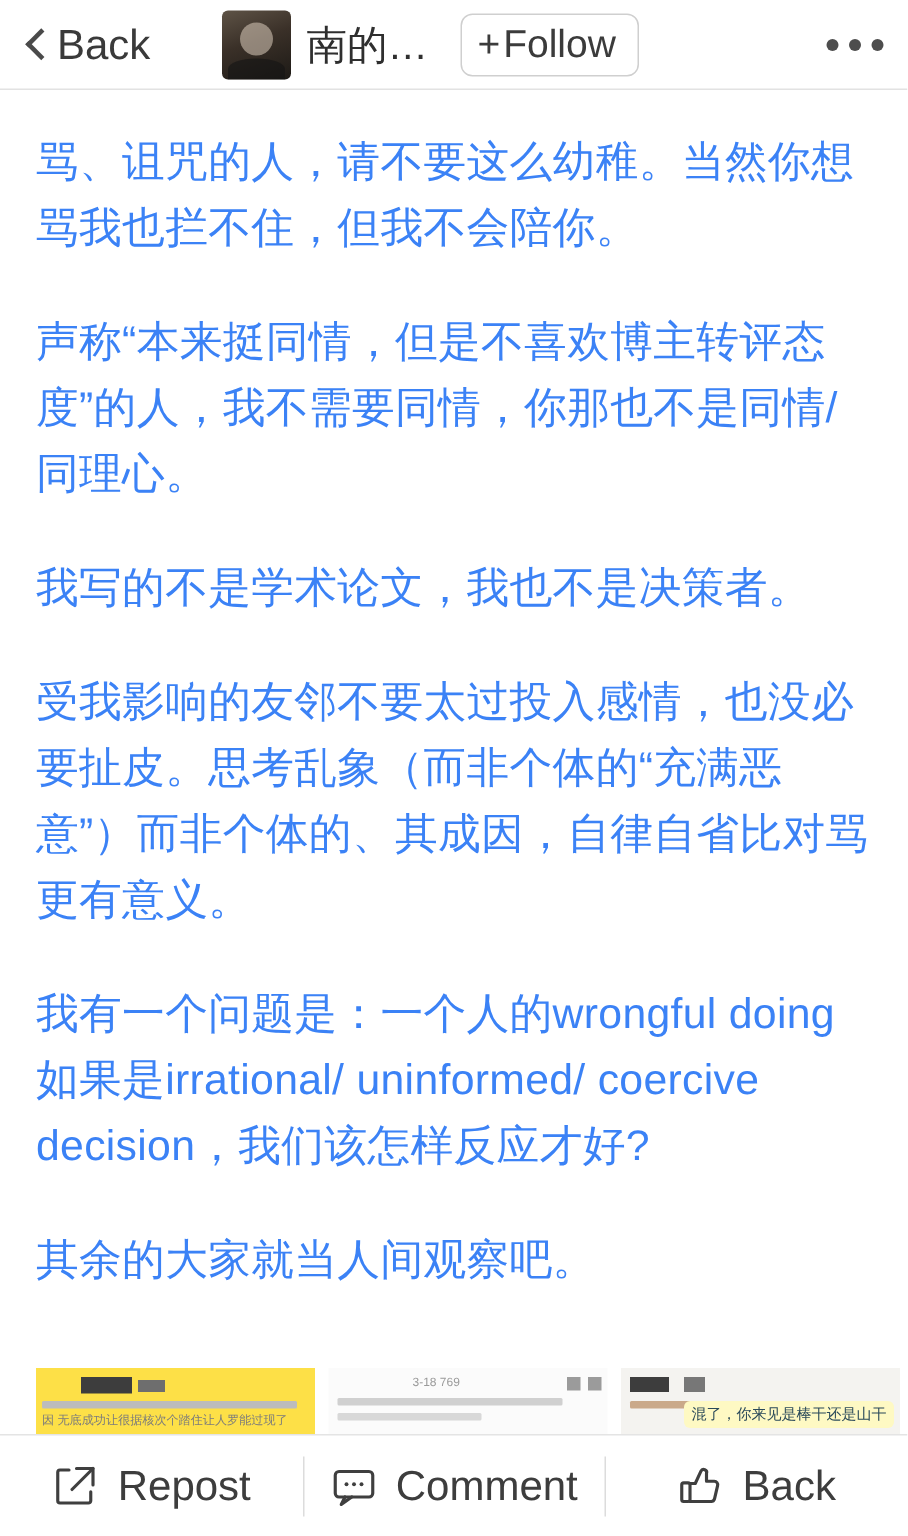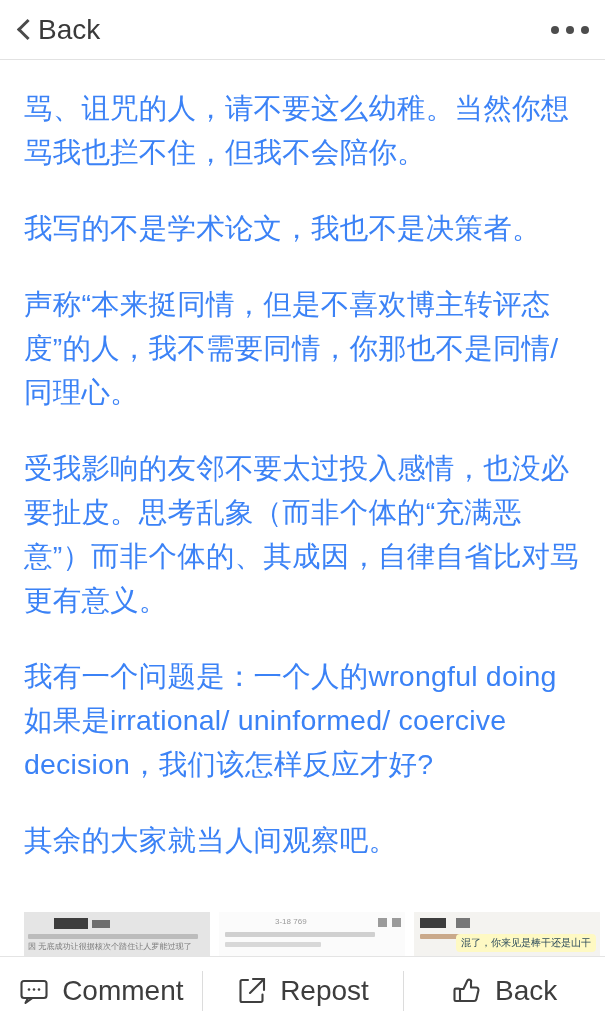--- a/index.html
+++ b/index.html
@@ -155,21 +155,21 @@
     overflow: hidden;
   }
   .thumb {
     position: relative;
     width: 186px;
     height: 44px;
     background: #f0f0f0;
     overflow: hidden;
     flex: 0 0 auto;
   }
-  .thumb.t1 { background: #e5e5e5; }
+  .thumb.t1 { background: #fde047; }
   .thumb.t2 { background: #fbfbfb; }
   .thumb.t3 { background: #f4f3f0; }
   .tl {
     position: absolute;
     background: #bcbcbc;
     height: 5px;
     border-radius: 1px;
   }
   .blk { position: absolute; background: #3d3d3d; }
   .thumb .cap {
@@ -238,32 +238,40 @@
 
 <div class="screen">
 
   <div class="navbar">
 
     <div class="nav-back">
       <span class="chev"></span>
       <span class="nav-back-label">Back</span>
     </div>
 
+    <div class="nav-center">
+      <div class="avatar"></div>
+      <div class="nav-username">南的…</div>
+      <div class="follow-btn">
+        <span class="follow-plus">+</span>
+        <span>Follow</span>
+      </div>
+    </div>
 
     <div class="nav-more">
       <span></span>
       <span></span>
       <span></span>
     </div>
   </div>
 
   <div class="body-scroll">
     <p class="para">骂、诅咒的人，请不要这么幼稚。当然你想骂我也拦不住，但我不会陪你。</p>
+    <p class="para">声称“本来挺同情，但是不喜欢博主转评态度”的人，我不需要同情，你那也不是同情/同理心。</p>
     <p class="para">我写的不是学术论文，我也不是决策者。</p>
-    <p class="para">声称“本来挺同情，但是不喜欢博主转评态度”的人，我不需要同情，你那也不是同情/同理心。</p>
     <p class="para">受我影响的友邻不要太过投入感情，也没必要扯皮。思考乱象（而非个体的“充满恶意”）而非个体的、其成因，自律自省比对骂更有意义。</p>
     <p class="para">我有一个问题是：一个人的wrongful doing如果是irrational/ uninformed/ coercive decision，我们该怎样反应才好?</p>
     <p class="para">其余的大家就当人间观察吧。</p>
 
     <div class="thumb-strip">
 
       <div class="thumb t1">
         <span class="blk" style="left:30px;top:6px;width:34px;height:11px;"></span>
         <span class="blk" style="left:68px;top:8px;width:18px;height:8px;background:#6e6e6e;"></span>
         <span class="tl" style="left:4px;top:22px;width:170px;"></span>
@@ -282,48 +290,48 @@
         <span class="blk" style="left:6px;top:6px;width:26px;height:10px;"></span>
         <span class="blk" style="left:42px;top:6px;width:14px;height:10px;background:#777;"></span>
         <span class="tl" style="left:6px;top:22px;width:60px;background:#caa98a;"></span>
         <span class="bubble">混了，你来见是棒干还是山干</span>
       </div>
 
     </div>
   </div>
 
   <div class="actionbar">
+
+    <div class="action">
+      <span class="ico">
+        <svg viewBox="0 0 32 32" fill="none" stroke="#3f3f3f" stroke-width="2.1" stroke-linecap="round" stroke-linejoin="round">
+          <path d="M12 5H6a1.5 1.5 0 0 0-1.5 1.5v19A1.5 1.5 0 0 0 6 27h19a1.5 1.5 0 0 0 1.5-1.5v-6"></path>
+          <path d="M17 4h11v11"></path>
+          <path d="M28 4 14 18"></path>
+        </svg>
+      </span>
+      <span class="action-label">Repost</span>
+    </div>
 
     <div class="action">
       <span class="ico">
         <svg viewBox="0 0 32 32" fill="none" stroke="#3f3f3f" stroke-width="2.1" stroke-linecap="round" stroke-linejoin="round">
           <rect x="3.5" y="6" width="25" height="17" rx="2.5"></rect>
           <path d="M10 23l-2.5 5 7-5"></path>
           <circle cx="11" cy="14.5" r="1.3" fill="#3f3f3f" stroke="none"></circle>
           <circle cx="16" cy="14.5" r="1.3" fill="#3f3f3f" stroke="none"></circle>
           <circle cx="21" cy="14.5" r="1.3" fill="#3f3f3f" stroke="none"></circle>
         </svg>
       </span>
       <span class="action-label">Comment</span>
     </div>
 
     <div class="action">
       <span class="ico">
         <svg viewBox="0 0 32 32" fill="none" stroke="#3f3f3f" stroke-width="2.1" stroke-linecap="round" stroke-linejoin="round">
-          <path d="M12 5H6a1.5 1.5 0 0 0-1.5 1.5v19A1.5 1.5 0 0 0 6 27h19a1.5 1.5 0 0 0 1.5-1.5v-6"></path>
-          <path d="M17 4h11v11"></path>
-          <path d="M28 4 14 18"></path>
-        </svg>
-      </span>
-      <span class="action-label">Repost</span>
-    </div>
-
-    <div class="action">
-      <span class="ico">
-        <svg viewBox="0 0 32 32" fill="none" stroke="#3f3f3f" stroke-width="2.1" stroke-linecap="round" stroke-linejoin="round">
           <path d="M9 14h3.5l3.8-8.2A2 2 0 0 1 20 7.3v5.2h5.2a2.3 2.3 0 0 1 2.2 2.9l-2.1 9A2.3 2.3 0 0 1 23 26H9"></path>
           <rect x="3.5" y="13.6" width="5.5" height="12.4" rx="1.3"></rect>
         </svg>
       </span>
       <span class="action-label">Back</span>
     </div>
 
   </div>
 </div>
 

